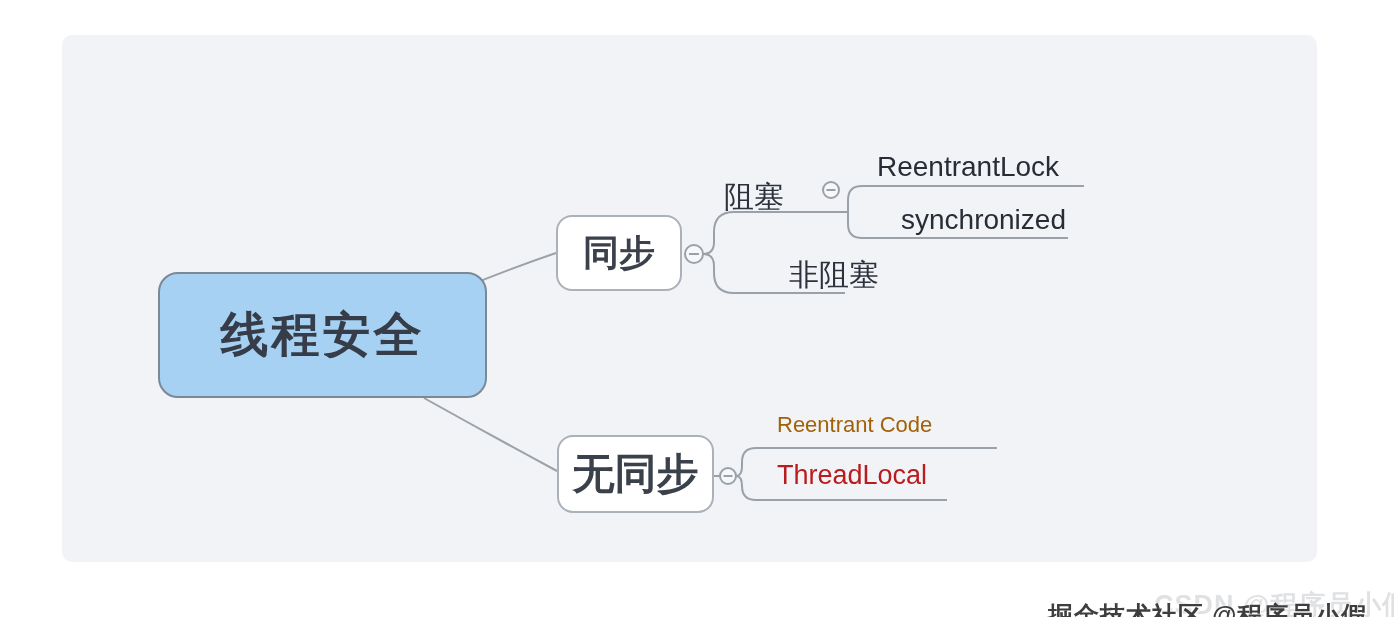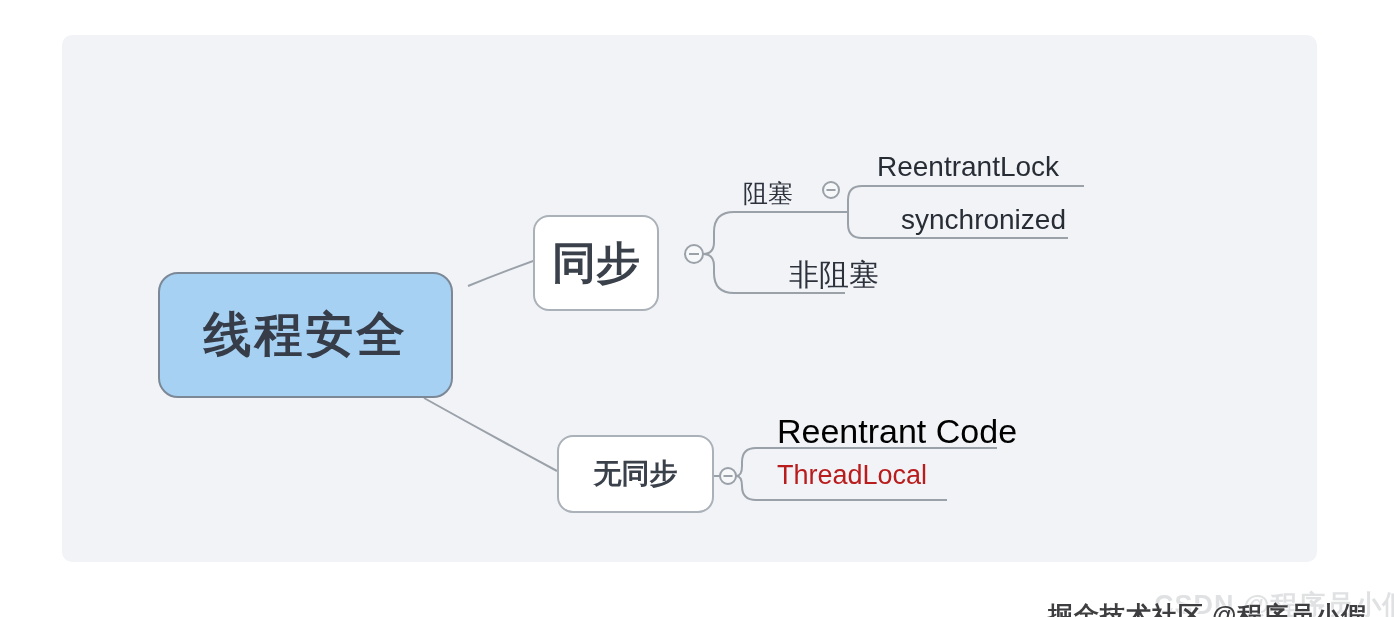--- a/index.html
+++ b/index.html
@@ -12,34 +12,34 @@
     position:absolute;left:62px;top:35px;width:1255px;height:527px;
     background:#f1f3f7;border-radius:10px;
   }
   .overlay{position:absolute;left:0;top:0;width:1394px;height:617px;pointer-events:none;}
   .node{
     position:absolute;display:flex;align-items:center;justify-content:center;
     box-sizing:border-box;background:#ffffff;border:2px solid #abb1b9;border-radius:16px;
     color:#3a414b;font-weight:600;cursor:pointer;
   }
   .node-root{
-    left:158px;top:272px;width:295px;height:126px;
+    left:158px;top:272px;width:329px;height:126px;
     background:#a6d1f3;border:2px solid #7d8896;border-radius:20px;
     font-size:48px;font-weight:bold;color:#363d49;letter-spacing:3px;
   }
-  .node-sync{left:533px;top:215px;width:126px;height:96px;font-size:44px;}
-  .node-nosync{left:557px;top:435px;width:157px;height:78px;font-size:28px;}
+  .node-sync{left:556px;top:215px;width:126px;height:76px;font-size:36px;}
+  .node-nosync{left:557px;top:435px;width:157px;height:78px;font-size:42px;}
   .lbl{
     position:absolute;white-space:nowrap;color:#2c313b;font-weight:400;cursor:pointer;
   }
-  .lbl-blocking{left:743px;top:177px;font-size:25px;}
+  .lbl-blocking{left:724px;top:177px;font-size:30px;}
   .lbl-nonblocking{left:773px;top:255px;font-size:30px;margin-left:16px;}
   .lbl-reentrantlock{left:877px;top:151px;font-size:28px;color:#272c35;}
   .lbl-synchronized{left:881px;top:204px;font-size:28px;color:#272c35;margin-left:20px;}
-  .lbl-reentrantcode{left:777px;top:412px;font-size:34px;color:#000000;}
+  .lbl-reentrantcode{left:777px;top:412px;font-size:22px;color:#a16207;}
   .lbl-threadlocal{left:777px;top:460px;font-size:27px;color:#b91c1c;}
   .wm-main{
     position:absolute;left:1048px;top:575px;font-size:25px;font-weight:bold;color:#3e3e40;
     white-space:nowrap;letter-spacing:1px;
     text-shadow:1px 2px 1px rgba(255,255,255,0.95), -1px -1px 0 rgba(255,255,255,0.4);
     margin-top:24px;
   }
   .wm-ghost{
     position:absolute;left:1154px;top:587px;font-size:27px;font-weight:bold;
     color:rgba(175,179,186,0.40);white-space:nowrap;letter-spacing:1px;

